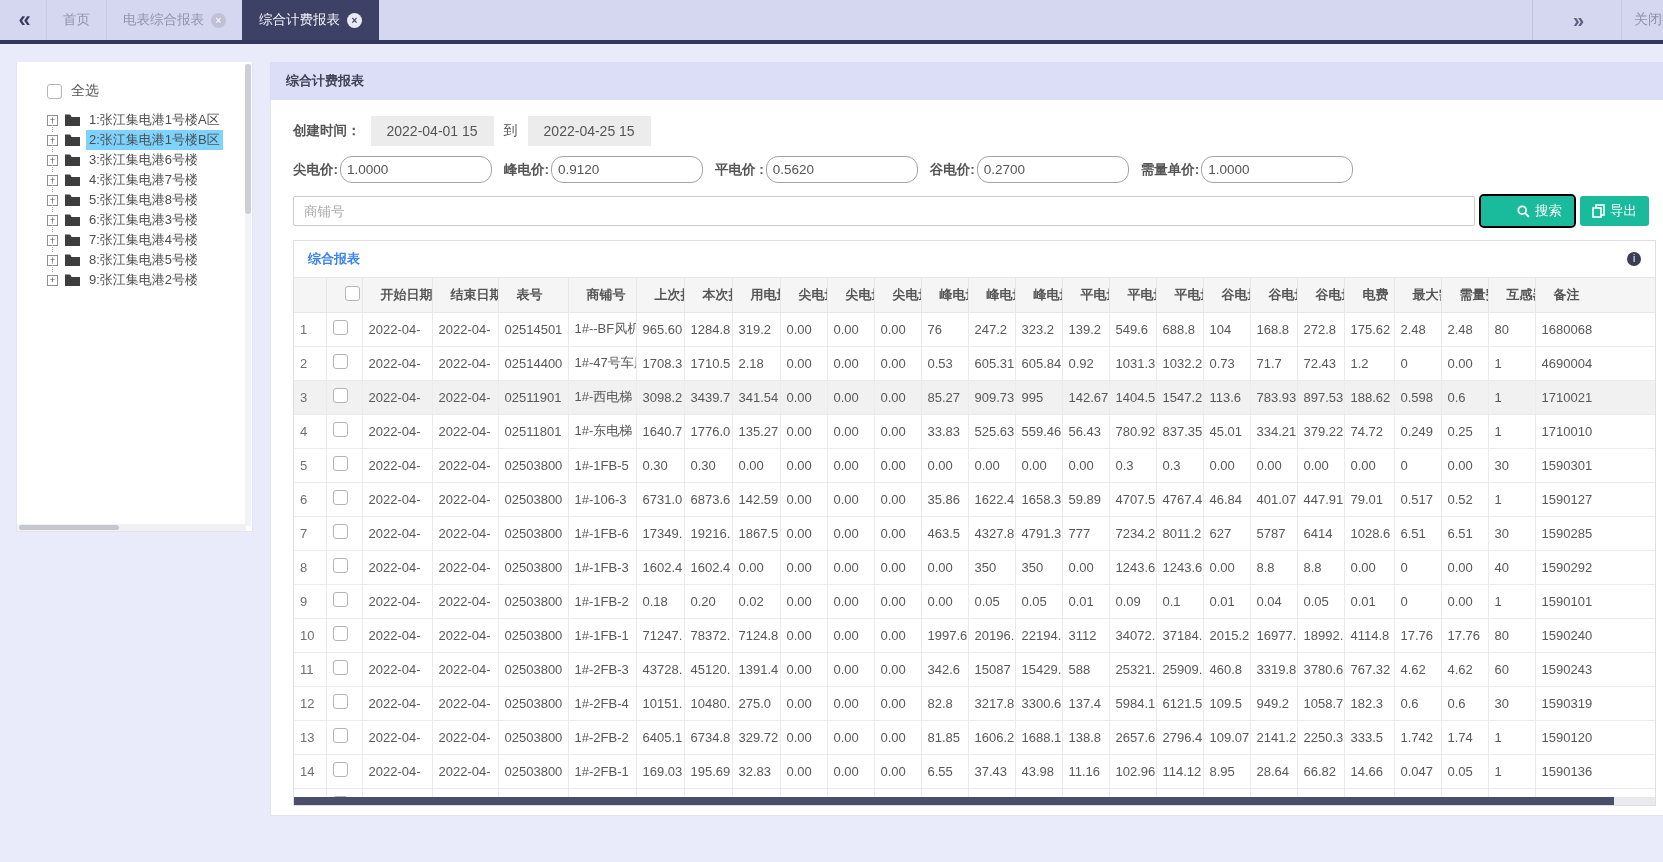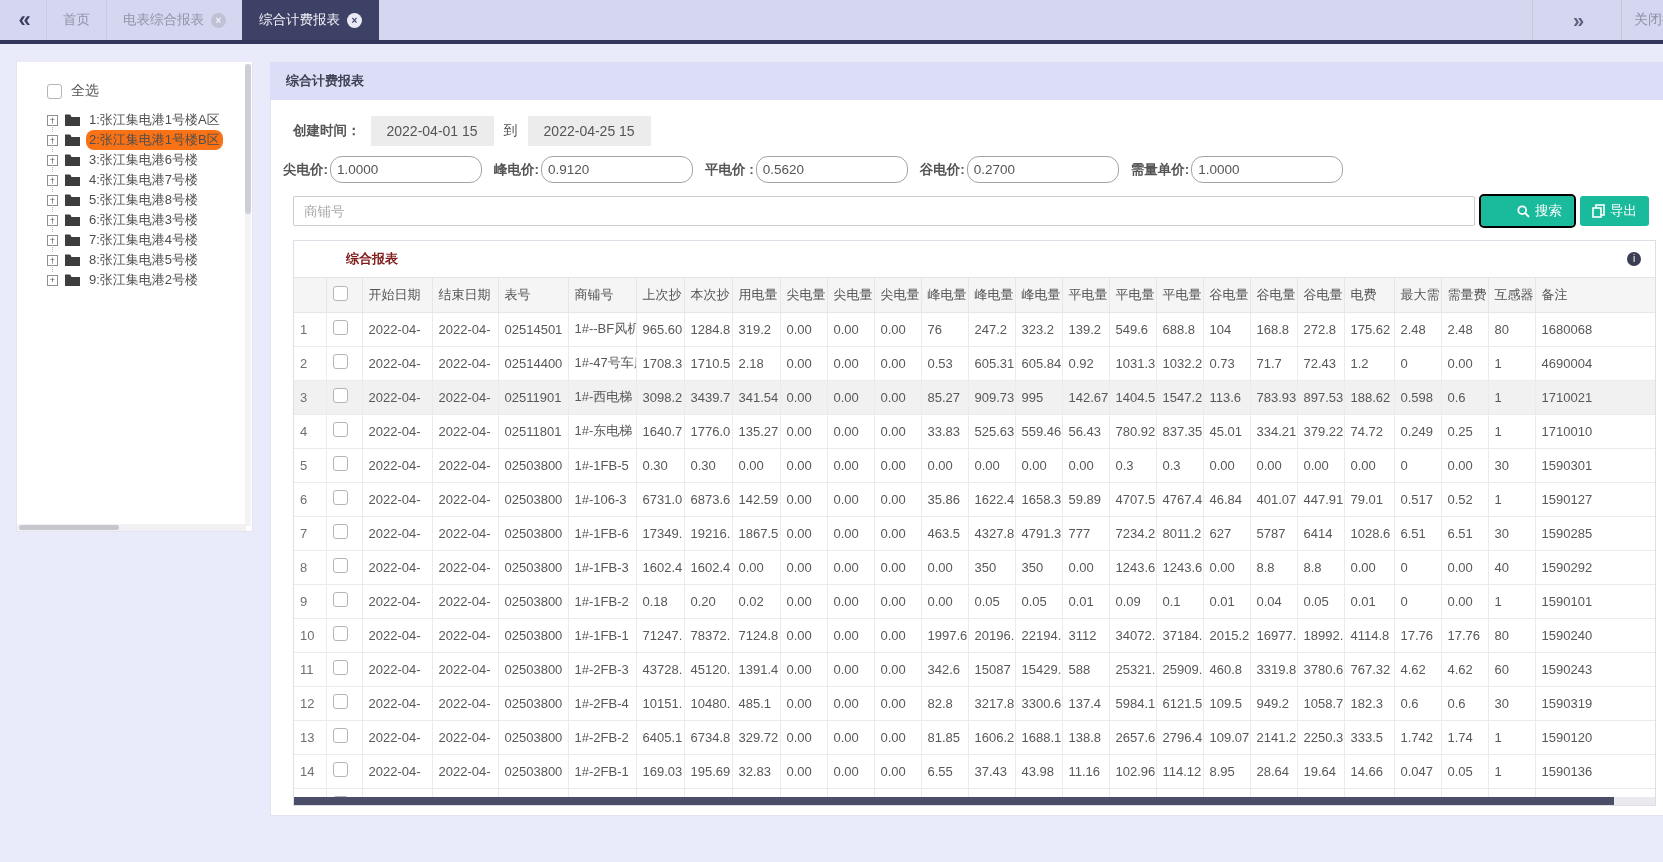--- a/index.html
+++ b/index.html
@@ -39,37 +39,37 @@
   .select-all-label { margin-left:9px; font-size:14px; color:#555; }
   .tree { list-style:none; margin-left:30px; }
   .tree-item { display:flex; align-items:center; height:20px; position:relative; cursor:pointer; }
   .tree-item::before { content:""; position:absolute; left:5px; top:-8px; height:10px;
     border-left:1px dotted #b0b0b0; }
   .tree-item:first-child::before { display:none; }
   .plus-box { width:11px; height:11px; border:1px solid #8f8f8f; background:#fff;
     font-size:9px; line-height:9px; text-align:center; color:#555; flex:none; cursor:pointer; }
   .folder { margin:0 6px 0 7px; display:flex; flex:none; }
   .tree-label { font-size:13px; color:#4d4d4d; white-space:nowrap; padding:1px 3px; }
-  .tree-item.selected .tree-label { background:#f97316;border-radius:8px; }
+  .tree-item.selected .tree-label { background:#7dd3fc; }
   .sb-vscroll { position:absolute; right:1px; top:2px; width:6px; height:462px; background:#f3f3f5; }
   .sb-vscroll .thumb { position:absolute; top:0; left:0; width:6px; height:150px; background:#cdced8; border-radius:3px; }
   .sb-hscroll { position:absolute; left:0; bottom:0; height:7px; width:229px; background:#f1f1f3; }
   .sb-hscroll .thumb { position:absolute; top:1px; left:2px; width:100px; height:5px; background:#c6c6cf; border-radius:3px; }
 
   
   .main { position:absolute; left:270px; top:62px; width:1400px; }
   .main-body { position:relative; background:#fff; height:716px; border:1px solid #e4e4f0; border-top:none; }
 
   .date-row { position:absolute; left:22px; top:16px; display:flex; align-items:center; }
   .field-label { font-size:13.5px; color:#555;font-weight:bold; }
   .date-box { height:30px; background:#ececec; color:#555; font-size:14px;
     display:flex; align-items:center; padding:0 16px; margin-left:10px; cursor:pointer; }
   .to-label { margin-left:10px; font-size:14px; color:#555; }
 
-  .price-row { position:absolute; left:12px; top:56px; display:flex; align-items:flex-end; }
+  .price-row { position:absolute; left:22px; top:56px; display:flex; align-items:flex-end; }
   .price-group { display:flex; align-items:center; margin-right:12px; }
   .price-group .field-label { white-space:nowrap; }
   .price-input { width:152px; height:27px; border:1px solid #a3a3a3; border-radius:12px;
     font-size:13.5px; color:#555; padding:0 6px; margin-left:2px;
     font-family:"Liberation Sans","DejaVu Sans",sans-serif; }
 
   .shop-row { position:absolute; left:22px; top:96px; width:1356px; display:flex; }
   .shop-input { flex:1; height:30px; border:1px solid #ccc; border-radius:2px;
     font-size:13.5px; color:#555; padding:0 10px;
     font-family:"Liberation Sans","DejaVu Sans",sans-serif; }
@@ -79,26 +79,26 @@
     cursor:pointer; white-space:nowrap;
     font-family:"Liberation Sans","DejaVu Sans",sans-serif; }
   .btn.focused { outline:2px solid #000;padding-left:36px; }
   .btn svg { margin-right:5px; }
 
   
   .report-panel { position:absolute; left:22px; top:140px; width:1363px; height:566px;
     border:1px solid #dedee6; background:#fff; overflow:hidden; }
   .report-header { height:37px; display:flex; align-items:center; justify-content:space-between;
     padding:0 14px; border-bottom:1px solid #e6e6e6; }
-  .report-title { font-size:13px; font-weight:bold; color:#7f1d1d;margin-left:38px; }
+  .report-title { font-size:13px; font-weight:bold; color:#3b82f6; }
   .info-icon { width:14px; height:14px; border-radius:50%; background:#3b3d52; color:#fff;
     font-size:10px; line-height:14px; text-align:center; cursor:pointer; }
   table.report { border-collapse:collapse; table-layout:fixed; width:1361px; font-size:13px; }
-  table.report th { height:34px; background:#f5f5f6; color:#555; font-weight:normal;
-    text-align:left; padding:0 6px; border:1px solid #e7e7e7; border-top:none;
+  table.report th { height:34px; background:#f5f5f6; color:#555; font-weight:bold;
+    text-align:left; padding:0 18px; border:1px solid #e7e7e7; border-top:none;
     white-space:nowrap; overflow:hidden; }
   table.report td { height:34px; color:#585858; padding:0 6px; border:1px solid #ebebeb;
     white-space:nowrap; overflow:hidden; }
   table.report th:first-child, table.report td:first-child { border-left:none; }
   table.report tr.hl td { background:#f1f1f2; }
   table.report td.idx { color:#6f6f6f; }
   .tb-hscroll { position:absolute; left:0; bottom:0; height:8px; width:1361px; background:#e9e9ee; }
   .tb-hscroll .thumb { position:absolute; left:0; top:0; height:8px; width:1320px; background:#4b4e68; }
 </style>
 </head>
@@ -661,21 +661,21 @@
             </tr>
             <tr>
               <td class="idx">12</td>
               <td><span class="cb"></span></td>
               <td>2022-04-</td>
               <td>2022-04-</td>
               <td>02503800</td>
               <td>1#-2FB-4</td>
               <td>10151.</td>
               <td>10480.</td>
-              <td>485.1</td>
+              <td>275.0</td>
               <td>0.00</td>
               <td>0.00</td>
               <td>0.00</td>
               <td>82.8</td>
               <td>3217.8</td>
               <td>3300.6</td>
               <td>137.4</td>
               <td>5984.1</td>
               <td>6121.5</td>
               <td>109.5</td>
@@ -729,21 +729,21 @@
               <td>0.00</td>
               <td>0.00</td>
               <td>6.55</td>
               <td>37.43</td>
               <td>43.98</td>
               <td>11.16</td>
               <td>102.96</td>
               <td>114.12</td>
               <td>8.95</td>
               <td>28.64</td>
-              <td>19.64</td>
+              <td>66.82</td>
               <td>14.66</td>
               <td>0.047</td>
               <td>0.05</td>
               <td>1</td>
               <td>1590136</td>
             </tr>
             <tr>
               <td class="idx">15</td>
               <td><span class="cb"></span></td>
               <td>2022-04-</td>

